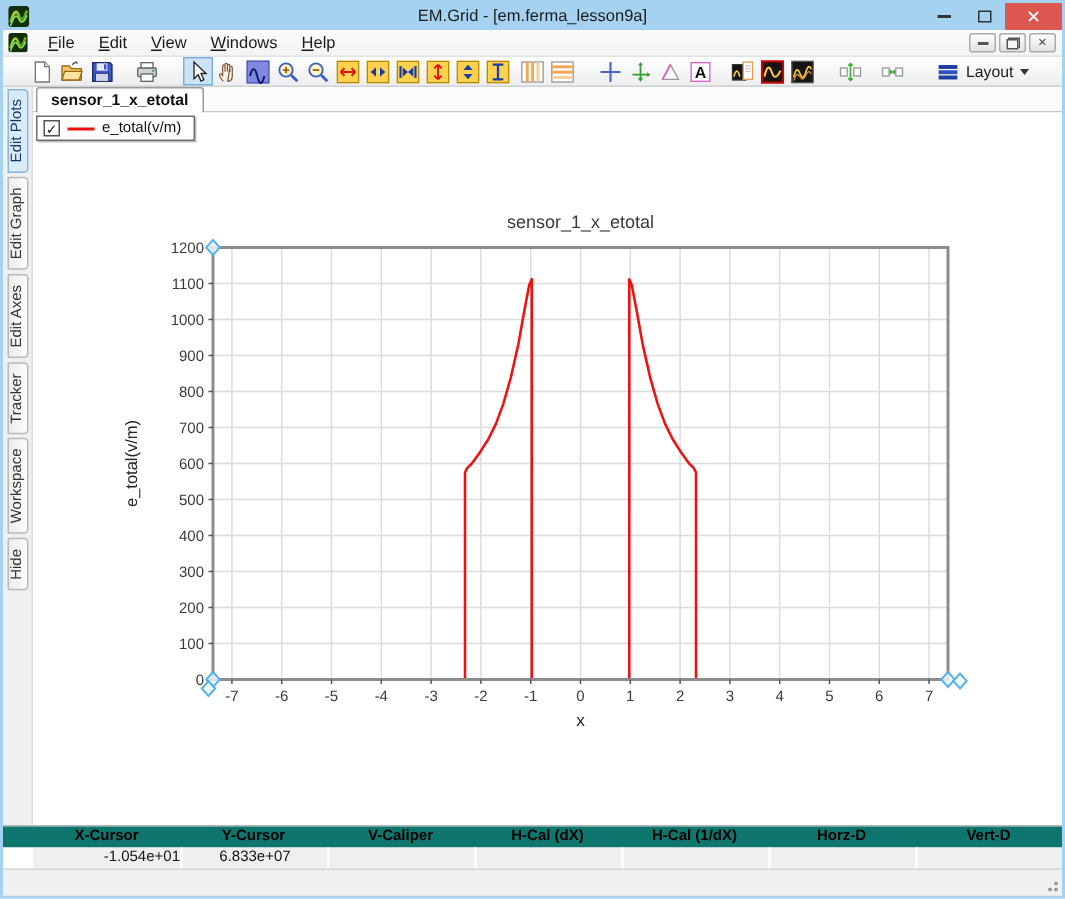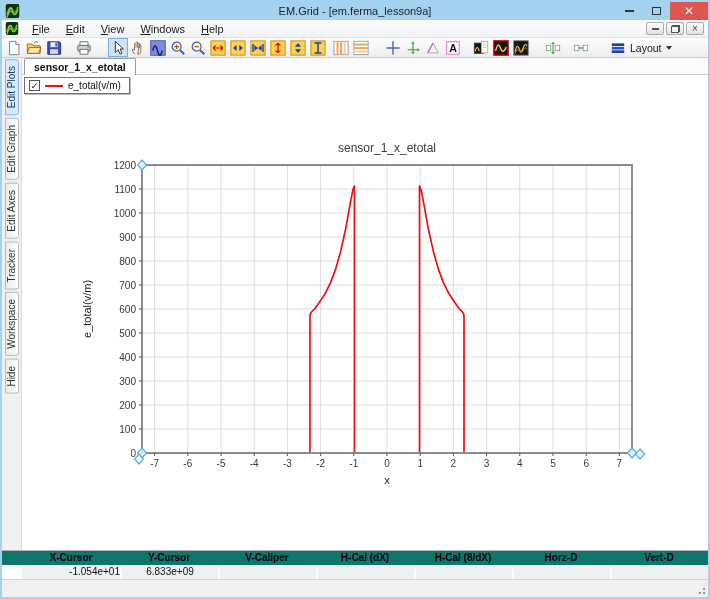--- a/index.html
+++ b/index.html
@@ -29,21 +29,21 @@
   .mdi-btn { width:18px; height:13px; border:1px solid #ababab; border-radius:2px;
              background:linear-gradient(#ffffff,#e2e2e2); display:flex; align-items:center; justify-content:center;
              font-size:10px; line-height:10px; color:#444; }
   .mdi-btn .bar { width:7px; height:2px; background:#555; }
   .ic-restore { position:relative; width:9px; height:8px; }
   .ic-restore::before { content:""; position:absolute; right:0; top:0; width:6px; height:5px; border:1px solid #555; }
   .ic-restore::after  { content:""; position:absolute; left:0; bottom:0; width:6px; height:5px; border:1px solid #555; background:#f5f5f5; }
 
   
   .toolbar { height:20px; background:linear-gradient(#fefefe,#ecedef); border-bottom:1px solid #cfd0d2;
-             display:flex; align-items:center; padding-left:2px; flex:0 0 auto; }
+             display:flex; align-items:center; padding-left:16px; flex:0 0 auto; }
   .tbtn { width:20px; height:19px; display:flex; align-items:center; justify-content:center; border:1px solid transparent; }
   .tbtn.active { background:#cde4f7; border-color:#7ab0dd; }
   .tbtn svg { width:16px; height:16px; }
   .layout-btn { display:flex; align-items:center; gap:4px; padding:0 6px; height:19px; }
   .layout-btn svg { width:16px; height:14px; }
   .layout-label { font-size:10.5px; color:#1a1a1a; }
   .caret { width:0; height:0; border-left:3px solid transparent; border-right:3px solid transparent; border-top:4px solid #333; }
 
   
   .content { flex:1 1 auto; display:flex; min-height:0; }
@@ -536,26 +536,26 @@
       </div>
     </div>
   </div>
 
   <div class="status-table">
       <span class="sth"></span>
       <span class="sth">X-Cursor</span>
       <span class="sth">Y-Cursor</span>
       <span class="sth">V-Caliper</span>
       <span class="sth">H-Cal (dX)</span>
-      <span class="sth">H-Cal (8/dX)</span>
+      <span class="sth">H-Cal (1/dX)</span>
       <span class="sth">Horz-D</span>
       <span class="sth">Vert-D</span>
       <span class="stv first" style="background: rgb(255, 255, 255);"></span>
       <span class="stv first">-1.054e+01</span>
-      <span class="stv">6.833e+09</span>
+      <span class="stv">6.833e+07</span>
       <span class="stv"></span>
       <span class="stv"></span>
       <span class="stv"></span>
       <span class="stv"></span>
       <span class="stv"></span>
     </div>
 
   <div class="bottom-strip">
     <span class="grip"></span>
   </div>

